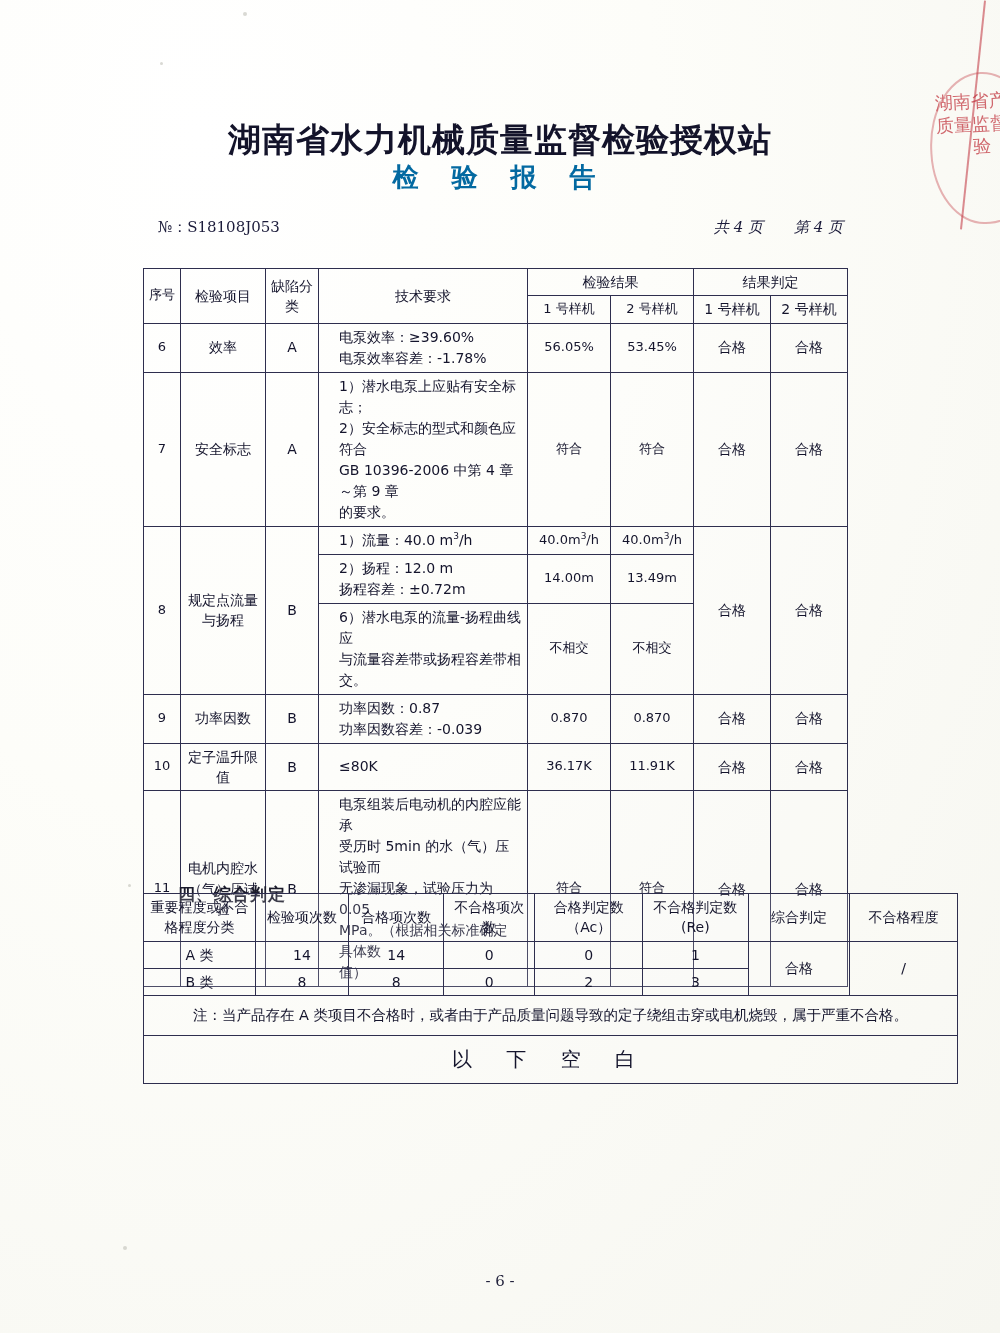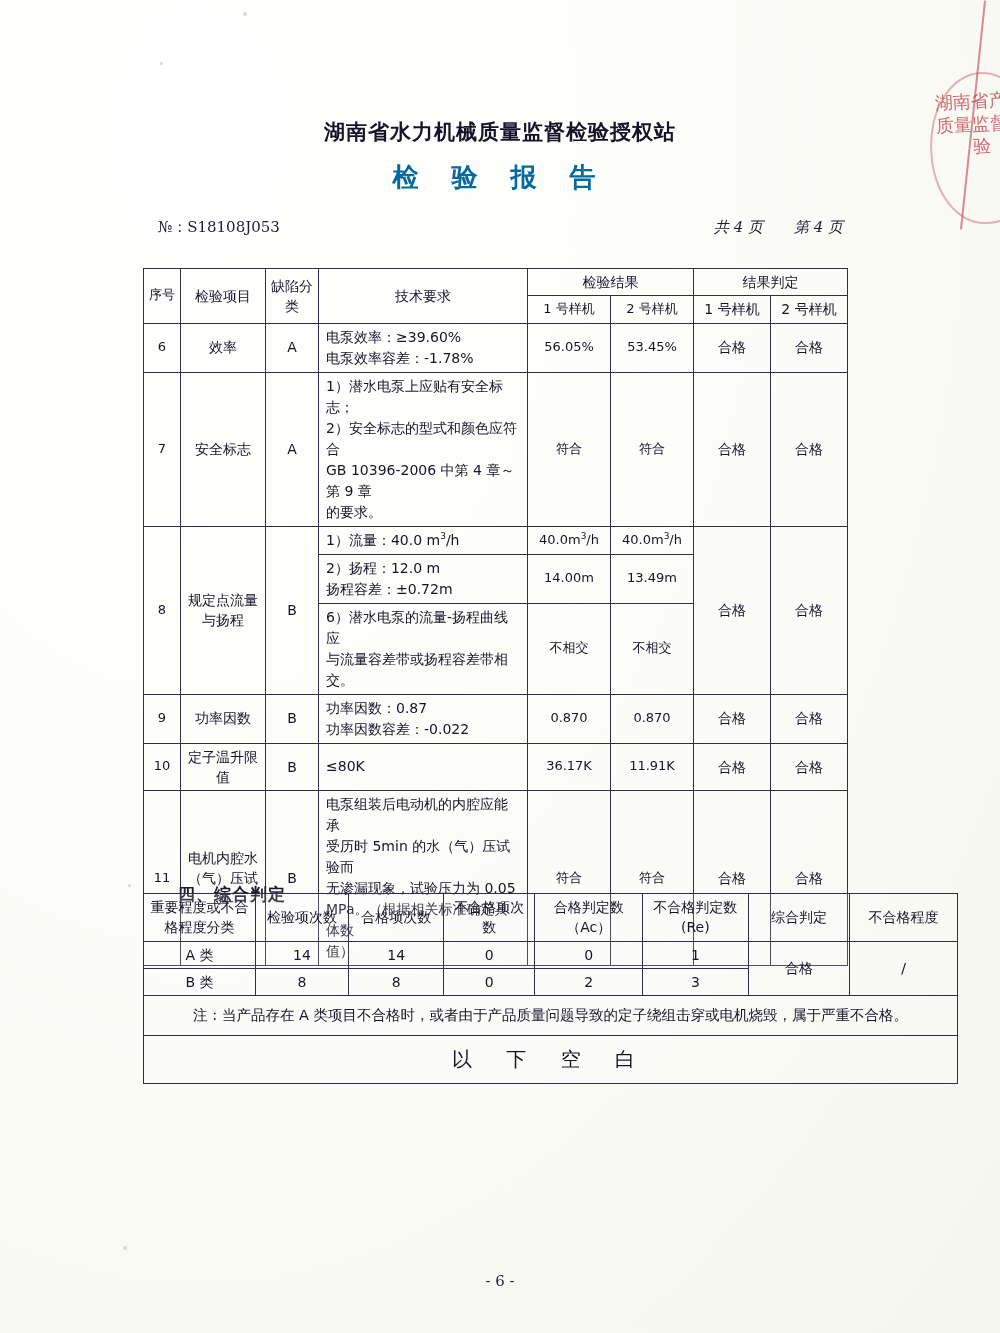--- a/index.html
+++ b/index.html
@@ -29,21 +29,21 @@
   }
   
   .doc-title {
     position: absolute;
     top: 118px;
     left: 0;
     width: 1000px;
     text-align: center;
     font-family: "DejaVu Serif", serif;
     font-weight: bold;
-    font-size: 21px;
+    font-size: 33px;
     letter-spacing: 1px;
     color: #13132a;
   }
   .doc-subtitle {
     position: absolute;
     top: 160px;
     left: 0;
     width: 1000px;
     text-align: center;
     font-family: "DejaVu Serif", serif;
@@ -87,21 +87,21 @@
     border: 1px solid #2e2e4e;
     padding: 3px 5px;
     vertical-align: middle;
     text-align: center;
     font-weight: normal;
     line-height: 1.45;
   }
   th { font-size: 14px; }
   .tech {
     text-align: left;
-    padding-left: 7px;
+    padding-left: 20px;
     padding-right: 6px;
     line-height: 1.5;
   }
   .num { width: 26px; font-size: 13px; }
   .item { width: 74px; }
   .cls  { width: 42px; }
   .res  { width: 72px; font-size: 13px; }
   .jdg  { width: 66px; }
   sup { font-size: 9px; vertical-align: super; }
 
@@ -276,21 +276,21 @@
     <td class="res">不相交</td>
     <td class="res">不相交</td>
   </tr>
 
   <tr>
     <td class="num">9</td>
     <td class="item">功率因数</td>
     <td class="cls">B</td>
     <td class="tech">
       <div>功率因数：0.87</div>
-      <div>功率因数容差：-0.022</div>
+      <div>功率因数容差：-0.039</div>
     </td>
     <td class="res">0.870</td>
     <td class="res">0.870</td>
     <td class="jdg">合格</td>
     <td class="jdg">合格</td>
   </tr>
 
   <tr>
     <td class="num">10</td>
     <td class="item">定子温升限值</td>

